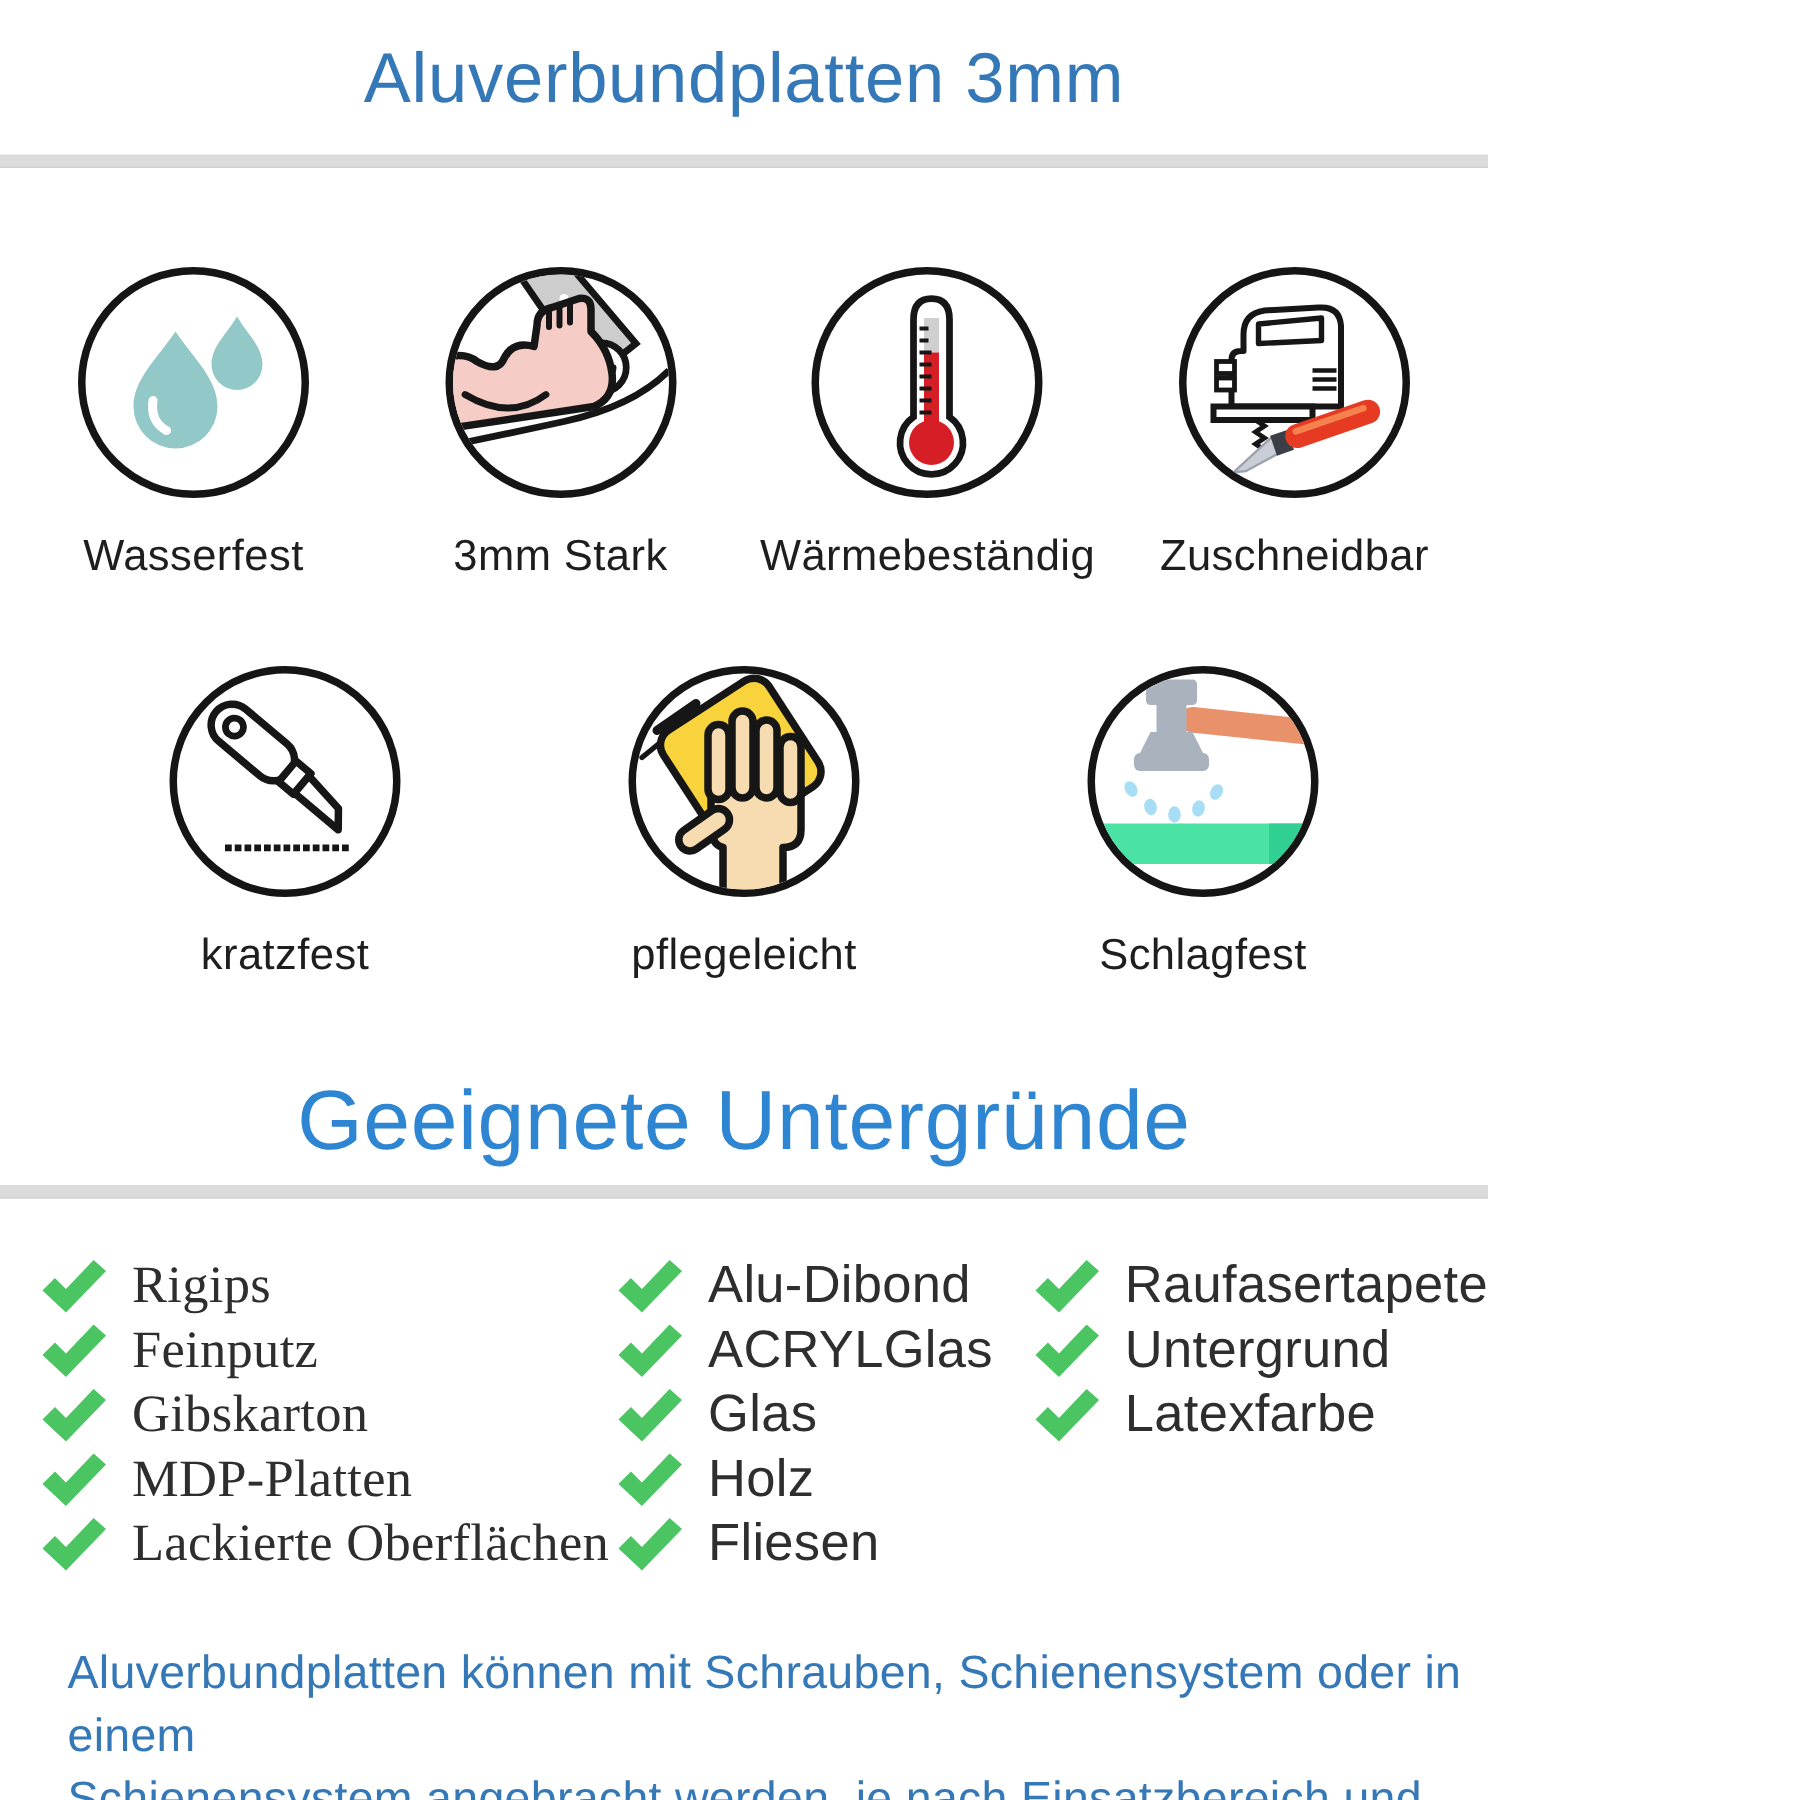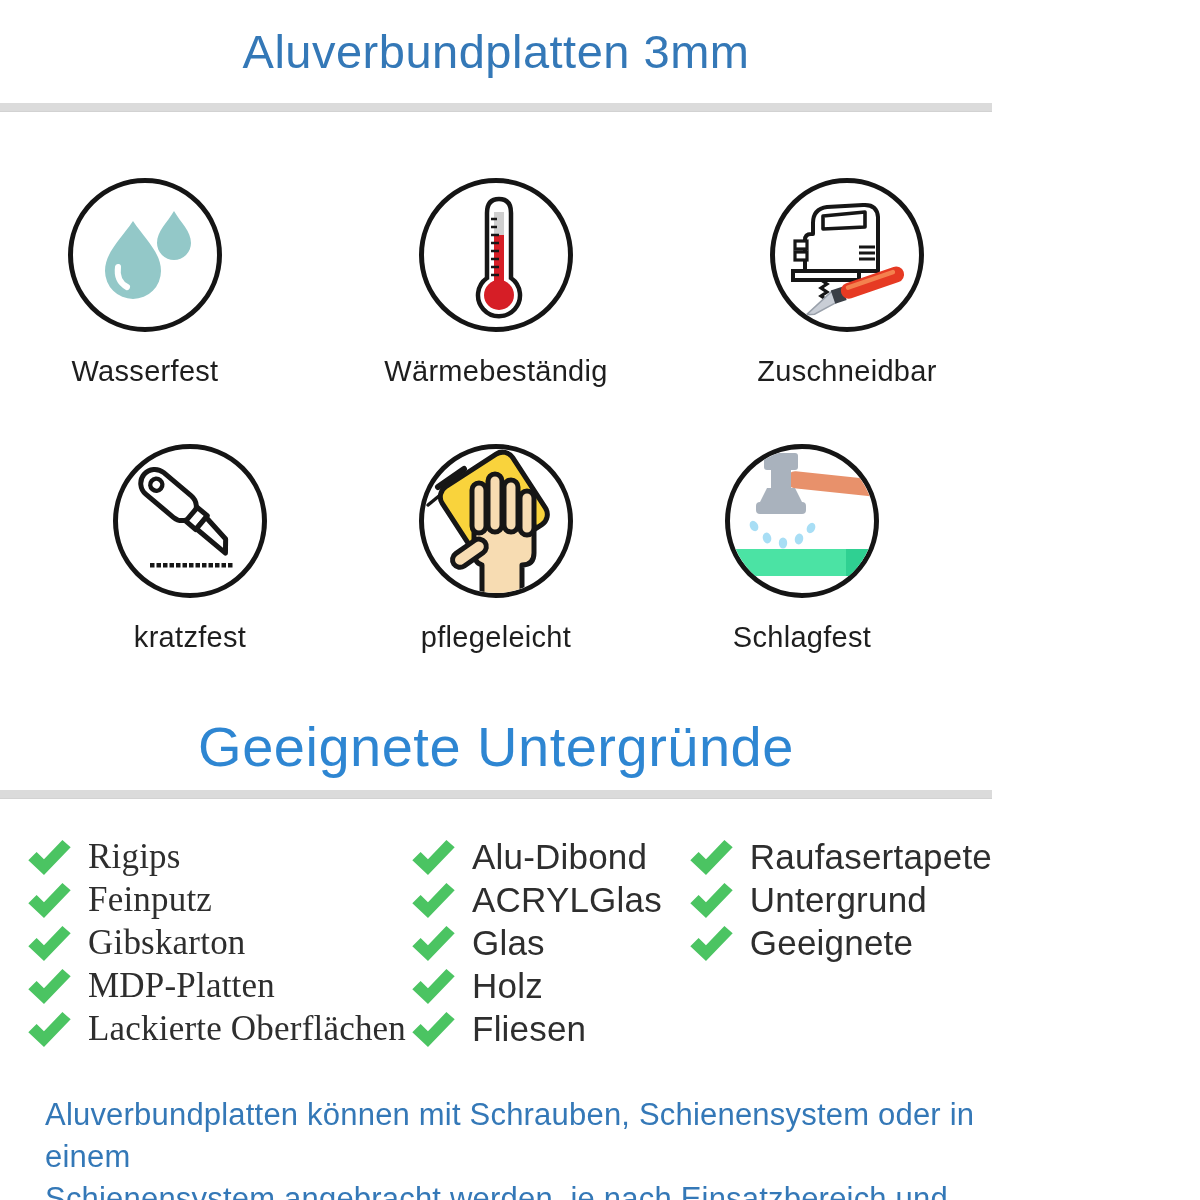--- a/index.html
+++ b/index.html
@@ -5,21 +5,21 @@
   html,body{margin:0;padding:0;background:#ffffff;}
   body{width:1200px;height:1200px;overflow:hidden;
        font-family:"Liberation Sans", sans-serif;color:#222;}
   .canvas{position:relative;width:992px;height:1200px;background:#fff;}
 
   h1.title{margin:0;padding-top:24px;height:56px;line-height:56px;margin-bottom:23px;
     text-align:center;font-size:47px;font-weight:500;color:#3478b7;letter-spacing:.5px;}
   .divider{height:8px;background:#dbdbdb;border-bottom:1px solid #d2d2d2;}
 
   .features-row{display:flex;}
-  .row1{margin-top:66px;padding:0 40px;justify-content:space-between;}
+  .row1{margin-top:66px;padding:0 24px;justify-content:space-between;}
   .row2{margin-top:56px;justify-content:center;gap:96px;}
   .feature{display:flex;flex-direction:column;align-items:center;width:210px;}
   .icon-circle{width:144px;height:144px;border:5px solid #151515;border-radius:50%;
     overflow:hidden;background:#fff;}
   .icon-circle svg{width:100%;height:100%;display:block;}
   .feature-label{margin-top:23px;font-size:29px;color:#1e1e1e;white-space:nowrap;letter-spacing:.3px;}
 
   h2.subtitle{margin:64px 0 14px 0;height:58px;line-height:58px;text-align:center;
     font-size:56px;font-weight:500;color:#2e86d2;letter-spacing:.5px;}
 
@@ -47,20 +47,37 @@
       <div class="icon-circle">
         <svg viewBox="0 0 144 144">
           <path d="M60,38 C47,57 32,70 32,88 a28,28 0 0,0 56,0 C88,70 73,57 60,38 Z" fill="#93c8c8"></path>
           <path d="M45,84 q-2,14 9,20" stroke="#fff" stroke-width="6" fill="none" stroke-linecap="round"></path>
           <path d="M101,28 C94,40 84,48 84,60 a17,17 0 0,0 34,0 C118,48 108,40 101,28 Z" fill="#93c8c8"></path>
         </svg>
       </div>
       <div class="feature-label">Wasserfest</div>
     </div>
 
+    <div class="feature">
+      <div class="icon-circle">
+        <svg viewBox="0 0 144 144">
+          <polygon points="30,-20 66,-20 122,46 92,70" fill="#cdcdcd" stroke="#161616" stroke-width="4.5"></polygon>
+          <circle cx="74" cy="16" r="3" fill="#fff"></circle>
+          <circle cx="87" cy="31" r="3" fill="#fff"></circle>
+          <circle cx="98" cy="47" r="3" fill="#fff"></circle>
+          <circle cx="99" cy="62" r="16.5" fill="#fff" stroke="#161616" stroke-width="4.5"></circle>
+          <path d="M99,54 a8,8 0 1 0 8,8" fill="none" stroke="#161616" stroke-width="4" stroke-linecap="round"></path>
+          <path d="M144,64 Q120,88 74,98 Q28,108 -12,116" fill="none" stroke="#161616" stroke-width="4.5"></path>
+          <path d="M-12,58 Q6,50 16,58 Q30,66 34,56 Q40,44 54,48 L56,34 Q56,24 66,22 L84,16 Q92,15 92,23 L92,38 Q104,50 106,66 Q108,82 94,88 L-12,104 Z" fill="#f5cdc6" stroke="#161616" stroke-width="5" stroke-linejoin="round"></path>
+          <path d="M64,23 v12 M71,21 v13 M78,19 v13" stroke="#161616" stroke-width="4" stroke-linecap="round"></path>
+          <path d="M8,80 Q38,98 62,80" fill="none" stroke="#161616" stroke-width="4.5" stroke-linecap="round"></path>
+        </svg>
+      </div>
+      <div class="feature-label">3mm Stark</div>
+    </div>
 
     <div class="feature">
       <div class="icon-circle">
         <svg viewBox="0 0 144 144">
           <path d="M63,30 Q63,16 75,16 Q87,16 87,30 L87,95 A21,21 0 1 1 63,95 Z" fill="#fff" stroke="#161616" stroke-width="4.5"></path>
           <rect x="70" y="29" width="10" height="23" fill="#cfcfcf"></rect>
           <rect x="70" y="52" width="10" height="52" fill="#d61e26"></rect>
           <circle cx="75" cy="112" r="15" fill="#d61e26"></circle>
           <path d="M67,36 h6 M67,44 h6 M67,52 h8 M67,60 h8 M67,68 h8 M67,76 h8 M67,84 h8 M67,92 h8" stroke="#161616" stroke-width="2.6"></path>
         </svg>
@@ -252,21 +269,21 @@
       <div class="check-item">
         <svg viewBox="0 0 46 38">
             <polygon points="0,22 9,13 17,21 37,0 46,8 17,38" fill="#4bc462"></polygon>
           </svg>
         <span>Untergrund</span>
       </div>
       <div class="check-item">
         <svg viewBox="0 0 46 38">
             <polygon points="0,22 9,13 17,21 37,0 46,8 17,38" fill="#4bc462"></polygon>
           </svg>
-        <span>Geeignete</span>
+        <span>Latexfarbe</span>
       </div>
     </div>
 
   </section>
 
   <p class="footer">
     <span>Aluverbundplatten können mit Schrauben, Schienensystem oder in einem</span><br>
     <span>Schienensystem angebracht werden, je nach Einsatzbereich und Untergrund.</span>
   </p>
 

